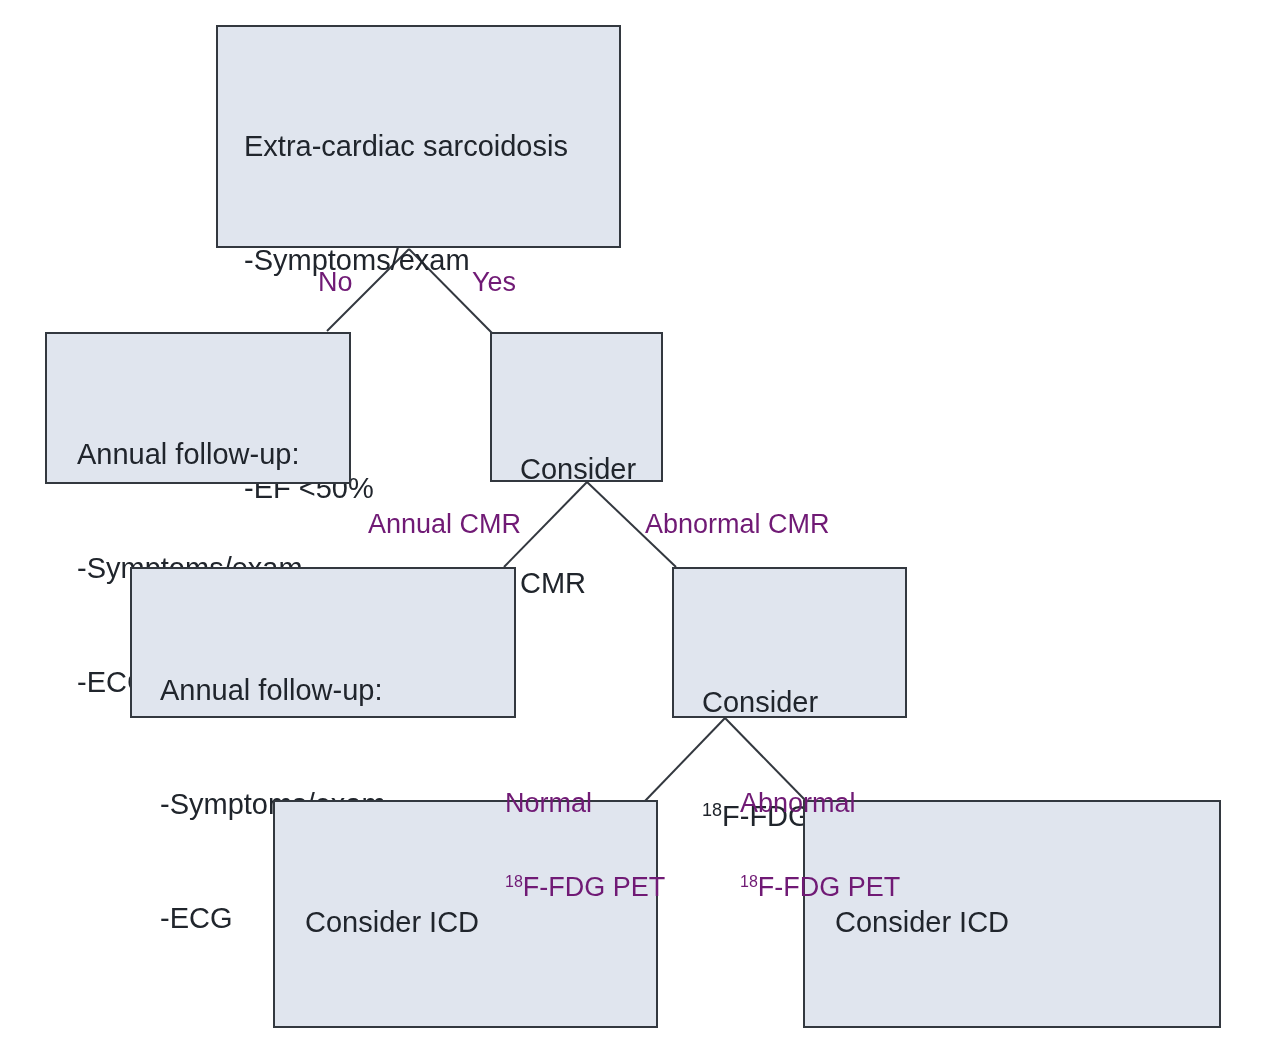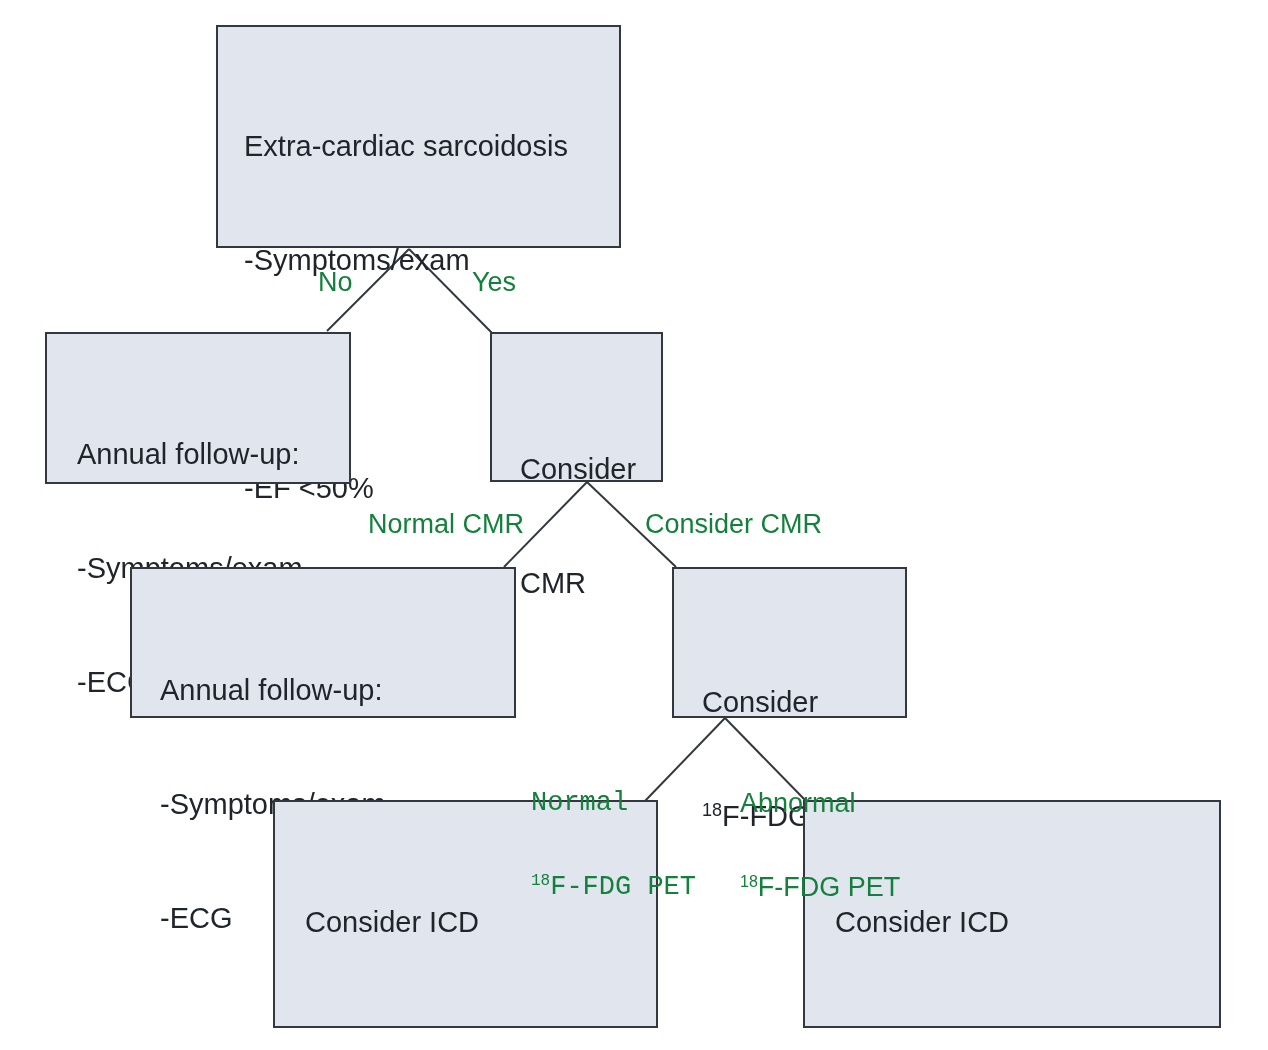--- a/index.html
+++ b/index.html
@@ -43,21 +43,21 @@
   }
   .sup {
     font-size: 18px;
     line-height: 0;
     vertical-align: 10px;
   }
   .edge-label {
     position: absolute;
     font-size: 27px;
     line-height: 28px;
-    color: #15803d;
+    color: #701a75;
     white-space: pre;
   }
   .edge-label .lsup {
     font-size: 16px;
     line-height: 0;
     vertical-align: 9px;
   }
   .edge-label .lln {
     min-height: 28px;
   }
@@ -67,21 +67,21 @@
   #box-cmr         { left: 490px; top: 332px; width: 173px; height: 150px; padding: 40px 10px 0 28px; }
   #box-annual-cmr  { left: 130px; top: 567px; width: 386px; height: 151px; padding: 26px 14px 0 28px; }
   #box-pet         { left: 672px; top: 567px; width: 235px; height: 151px; padding: 38px 10px 0 28px; }
   #box-icd-annual  { left: 273px; top: 800px; width: 385px; height: 228px; padding: 25px 14px 0 30px; }
   #box-icd-therapy { left: 803px; top: 800px; width: 418px; height: 228px; padding: 25px 14px 0 30px; }
   
   #label-no           { left: 318px; top: 268px; }
   #label-yes          { left: 466px; top: 268px; margin-left: 6px; }
   #label-normal-cmr   { left: 368px; top: 510px; }
   #label-abnormal-cmr { left: 645px; top: 510px; }
-  #label-normal-pet   { left: 531px; top: 733px; font-family: Liberation Mono, monospace; }
+  #label-normal-pet   { left: 505px; top: 733px; }
   #label-abnormal-pet { left: 740px; top: 733px; }
 </style>
 </head>
 <body>
 
 <div id="canvas">
 
   <svg id="connectors" width="1268" height="1050" viewBox="0 0 1268 1050" xmlns="http://www.w3.org/2000/svg">
     <line x1="409" y1="249" x2="327" y2="331"></line>
     <line x1="409" y1="249" x2="492" y2="333"></line>
@@ -131,22 +131,22 @@
   <div class="node" id="box-icd-therapy">
     <div class="ln">Consider ICD</div>
     <div class="ln"></div>
     
     
     
   </div>
 
   <div class="edge-label" id="label-no">No</div>
   <div class="edge-label" id="label-yes">Yes</div>
-  <div class="edge-label" id="label-normal-cmr">Normal CMR</div>
-  <div class="edge-label" id="label-abnormal-cmr">Consider CMR</div>
+  <div class="edge-label" id="label-normal-cmr">Annual CMR</div>
+  <div class="edge-label" id="label-abnormal-cmr">Abnormal CMR</div>
 
   <div class="edge-label" id="label-normal-pet">
     <div class="lln">Normal</div>
     <div class="lln"><sup class="lsup">18</sup><span>F-FDG PET</span></div>
   </div>
 
   <div class="edge-label" id="label-abnormal-pet">
     <div class="lln">Abnormal</div>
     <div class="lln"><sup class="lsup">18</sup><span>F-FDG PET</span></div>
   </div>

